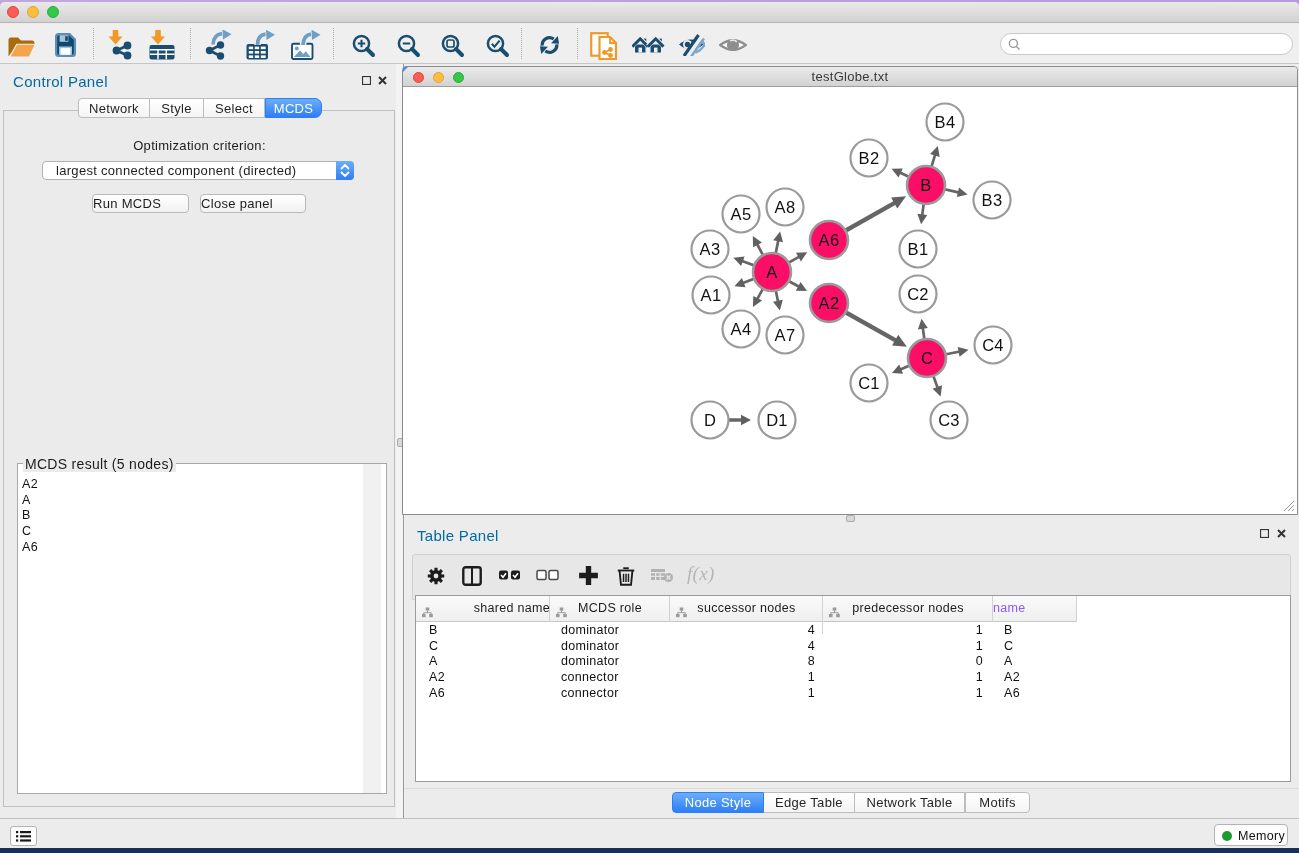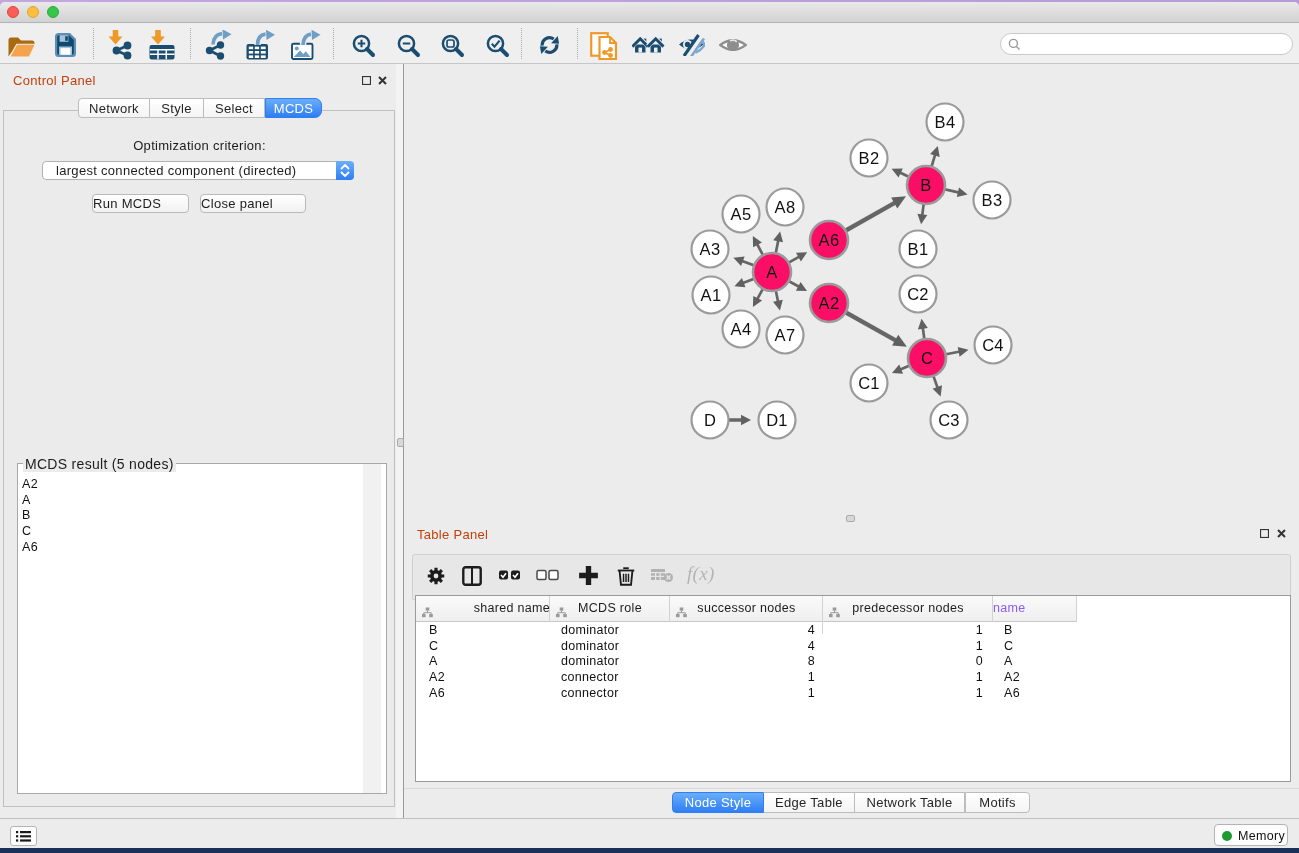--- a/index.html
+++ b/index.html
@@ -4,21 +4,21 @@
 html,body{width:1299px;height:853px;overflow:hidden}
 body{font-family:"Liberation Sans",sans-serif;background:linear-gradient(#0e1e3c,#1b3058);position:relative;letter-spacing:0.3px}
 .desk-top{position:absolute;left:0;top:0;width:1299px;height:14px;background:linear-gradient(90deg,#c3a6df,#b79bd6)}
 .app{position:absolute;left:0;top:2px;width:1299px;height:846px;background:#ececec;border-radius:5px 5px 0 0;overflow:hidden}
 .titlebar{position:absolute;left:0;top:0;width:100%;height:21px;background:linear-gradient(#e9e9e9,#d2d2d2);border-bottom:1px solid #b5b5b5}
 .titlebar .tl{position:absolute;top:4px;width:12px;height:12px;border-radius:50%}
 .title-text{position:absolute;top:3px;width:100%;text-align:center;font-size:13px;color:#3e3e3e}
 .toolbar{position:absolute;left:0;top:22px;width:100%;height:40px;background:#efefef;border-bottom:1px solid #c6c6c6}
 .sep{position:absolute;top:4px;height:31px;width:0;border-left:1px dotted #a9a9a9}
 .searchbox{position:absolute;left:1000px;top:9px;width:293px;height:22px;background:#fff;border:1px solid #c9c9c9;border-radius:12px}
-.panel-hdr{font-size:13px;color:#c2410c;position:absolute}
+.panel-hdr{font-size:15px;color:#0369a1;position:absolute}
 .hico{position:absolute;width:9px;height:9px}
 .tab{position:absolute;height:20px;background:linear-gradient(#fff,#f4f4f4);border:1px solid #bcbcbc;font-size:13px;color:#262626;text-align:center;line-height:19px}
 .tab.sel{background:linear-gradient(#6aaef9,#2e7ef5);color:#fff;border-color:#2e7ef5}
 .btn{position:absolute;height:19px;background:linear-gradient(#ffffff,#f1f1f1);border:1px solid #b9b9b9;border-radius:4px;font-size:13px;color:#1d1d1d;text-align:left;line-height:17px}
 </style></head><body>
 <div class="desk-top"></div>
 <div class="app">
 
 <div class="titlebar">
  <div class="tl" style="left:7px;background:#fb5c55;border:1px solid #e2453e"></div>
@@ -197,20 +197,34 @@
 <div style="position:absolute;left:23px;top:454px;font-size:14px;color:#1d1d1d;background:#ebebeb;padding:0 2px">MCDS result (5 nodes)</div>
 <div style="position:absolute;left:363px;top:462px;width:18px;height:329px;background:#f1f1f1"></div>
 <div style="position:absolute;left:22px;top:475px;font-size:12.5px;color:#111;line-height:15.7px">A2<br>A<br>B<br>C<br>A6</div>
 
 <div style="position:absolute;left:396px;top:62px;width:7px;height:754px;background:#f3f3f3"></div>
 <div style="position:absolute;left:403px;top:62px;width:1px;height:754px;background:#999"></div>
 <div style="position:absolute;left:397px;top:436px;width:7px;height:9px;background:#d8d8d8;border:1px solid #aaa;border-radius:2px"></div>
 
 <div style="position:absolute;left:404px;top:62px;width:895px;height:754px;background:#ececec"></div>
 
+<div style="position:absolute;left:402px;top:64px;width:896px;height:449px;border:1px solid #8b8b8b;border-radius:4px 4px 0 0;background:#fff">
+ <div style="position:absolute;left:0;top:0;width:100%;height:20px;background:linear-gradient(#eaeaea,#d2d2d2);border-bottom:1px solid #9d9d9d;border-radius:4px 4px 0 0">
+  <div class="tl" style="position:absolute;left:10px;top:4.5px;width:11px;height:11px;border-radius:50%;background:#fb5c55;border:1px solid #e2453e"></div>
+  <div class="tl" style="position:absolute;left:30px;top:4.5px;width:11px;height:11px;border-radius:50%;background:#fcbe3f;border:1px solid #e0a235"></div>
+  <div class="tl" style="position:absolute;left:50px;top:4.5px;width:11px;height:11px;border-radius:50%;background:#35c64a;border:1px solid #2cab3d"></div>
+  <div style="position:absolute;top:2px;width:100%;text-align:center;font-size:13px;color:#3a3a3a">testGlobe.txt</div>
+ </div>
+ <svg style="position:absolute;left:0;top:0" width="5" height="5" viewBox="0 0 5 5">
+        <path d="M0,0 L5,0 L0,5 Z" fill="#4f8ef7"></path>
+      </svg>
+ <svg style="position:absolute;right:2px;bottom:2px" width="13" height="13" viewBox="0 0 13 13">
+        <path d="M12,2 2,12 M12,6 6,12 M12,10 10,12" stroke="#9a9a9a" stroke-width="1"></path>
+      </svg>
+</div>
 
 <svg style="position:absolute;left:403px;top:85px" width="894" height="427" viewBox="0 0 894 427" font-family="Liberation Sans, sans-serif">
 <line x1="369.0" y1="185.0" x2="353.8" y2="156.5" stroke="#666" stroke-width="2.7"></line>
 <polygon points="349.8,149.0 350.1,160.2 358.9,155.5" fill="#606060"></polygon>
 <line x1="369.0" y1="185.0" x2="375.4" y2="152.8" stroke="#666" stroke-width="2.7"></line>
 <polygon points="377.1,144.5 370.2,153.3 380.0,155.3" fill="#606060"></polygon>
 <line x1="369.0" y1="185.0" x2="338.4" y2="173.7" stroke="#666" stroke-width="2.7"></line>
 <polygon points="330.4,170.7 338.1,178.9 341.6,169.5" fill="#606060"></polygon>
 <line x1="369.0" y1="185.0" x2="339.3" y2="196.2" stroke="#666" stroke-width="2.7"></line>
 <polygon points="331.4,199.2 342.5,200.3 339.0,191.0" fill="#606060"></polygon>

